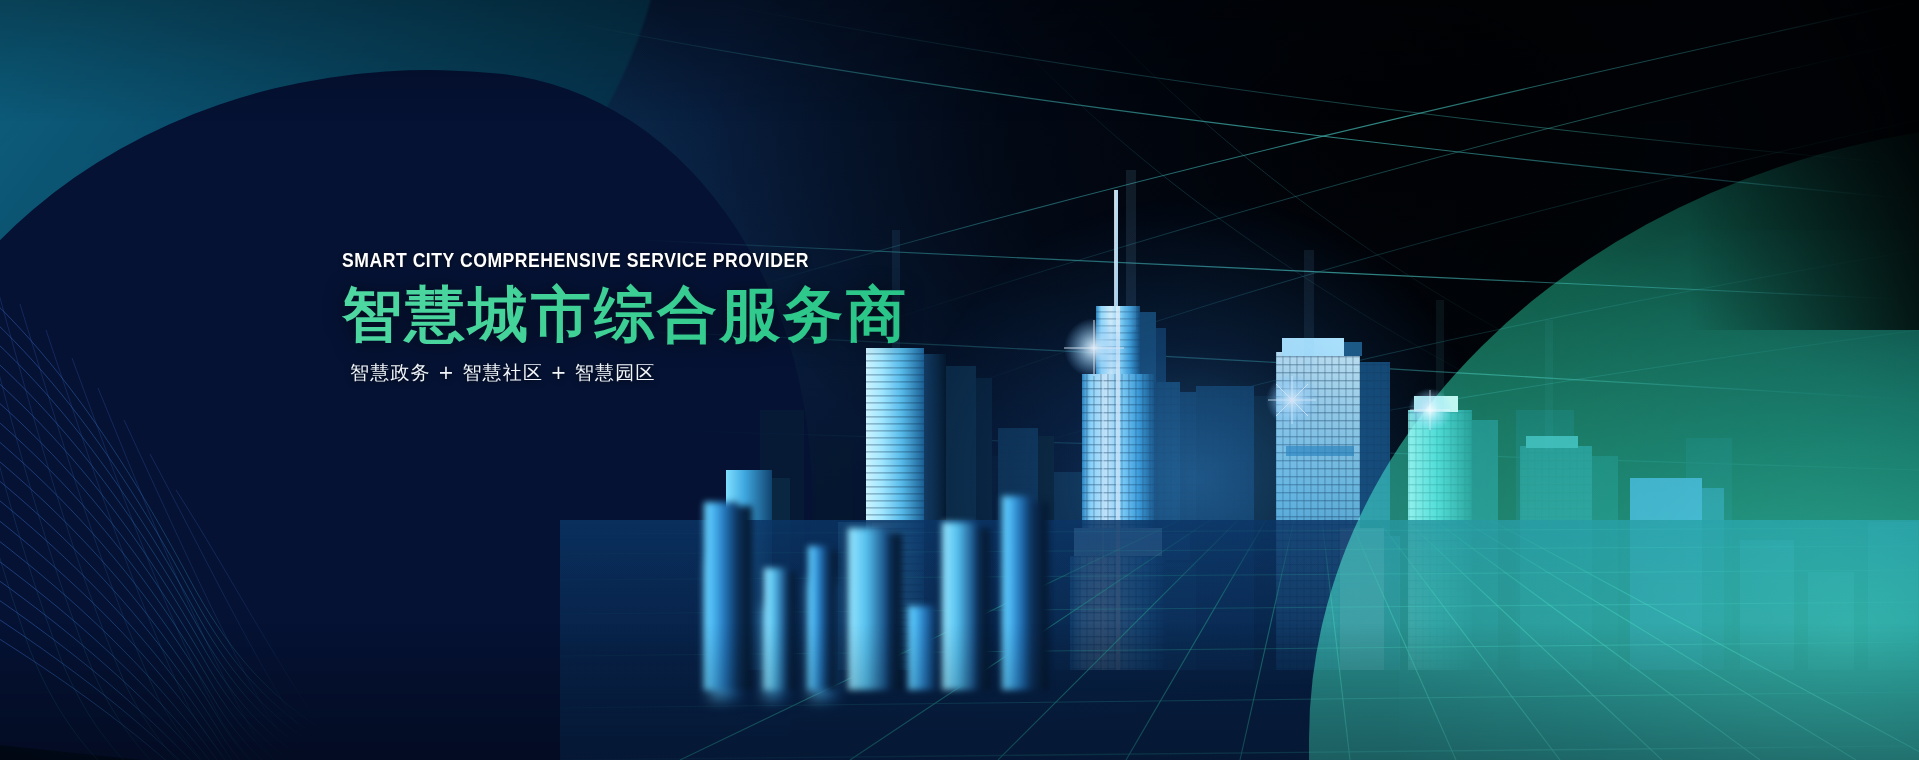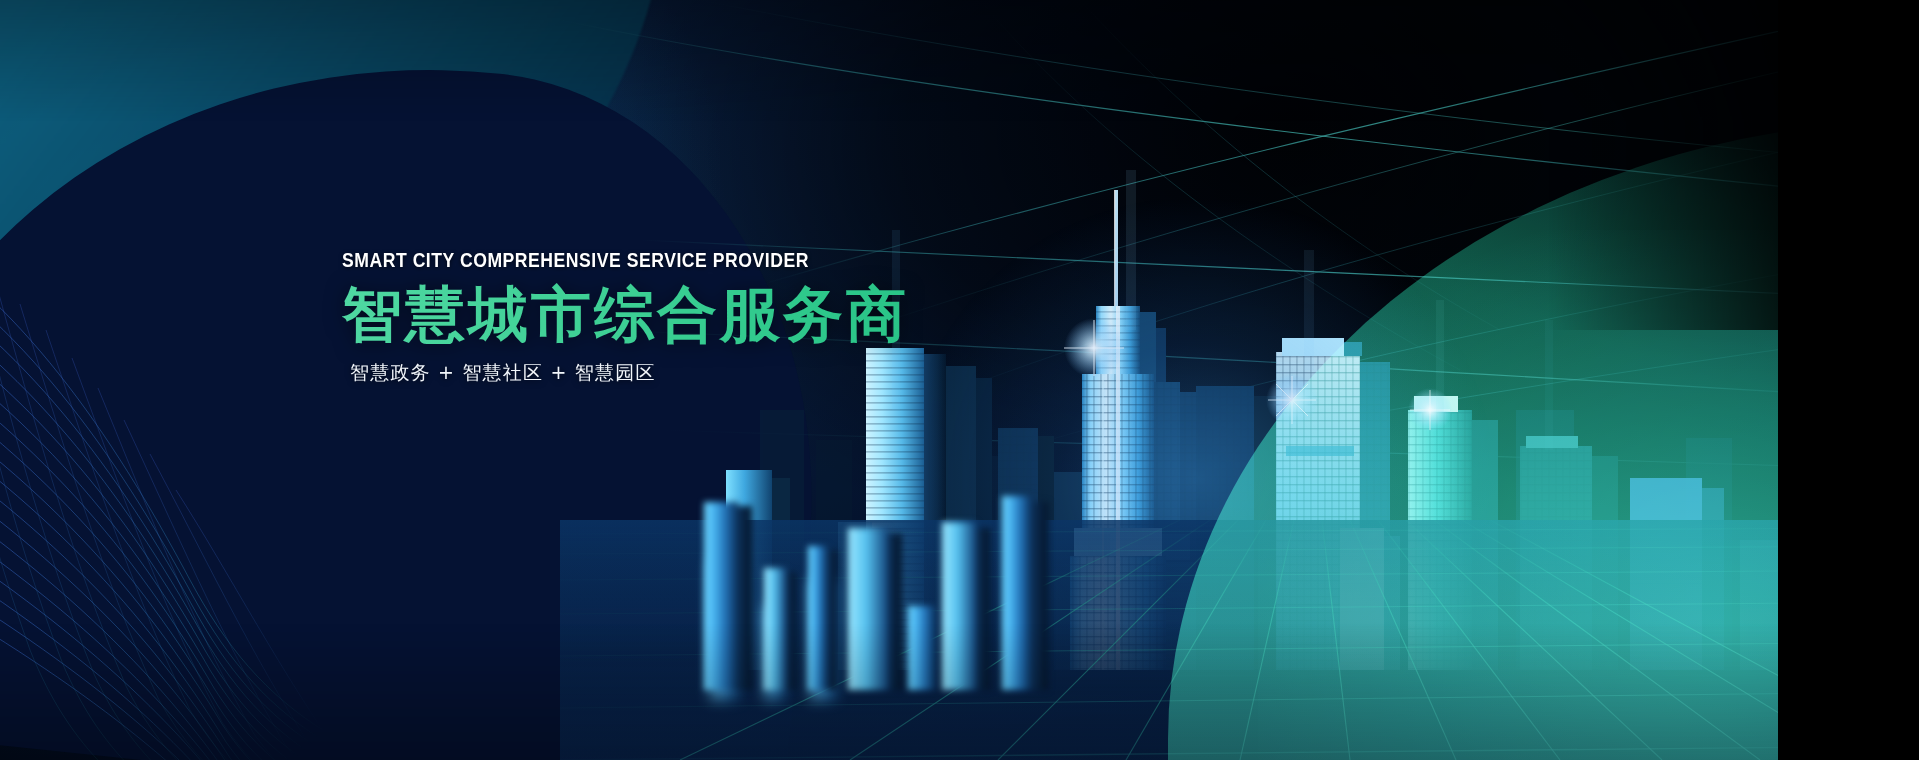--- a/index.html
+++ b/index.html
@@ -1,21 +1,21 @@
 <!DOCTYPE html>
 <html><head>
 <meta charset="utf-8">
 <title>Smart City Banner</title>
 <style>
   html,body{margin:0;padding:0;background:#000;}
   *{box-sizing:border-box;}
 
   .banner{
     position:relative;
-    width:1778px;
+    width:1919px;
     height:760px;
     overflow:hidden;
     background:#3b82f6;
     font-family:"Liberation Sans","DejaVu Sans",sans-serif;
   }
 
   
   .sky-base{
     position:absolute; inset:0;
     background:

